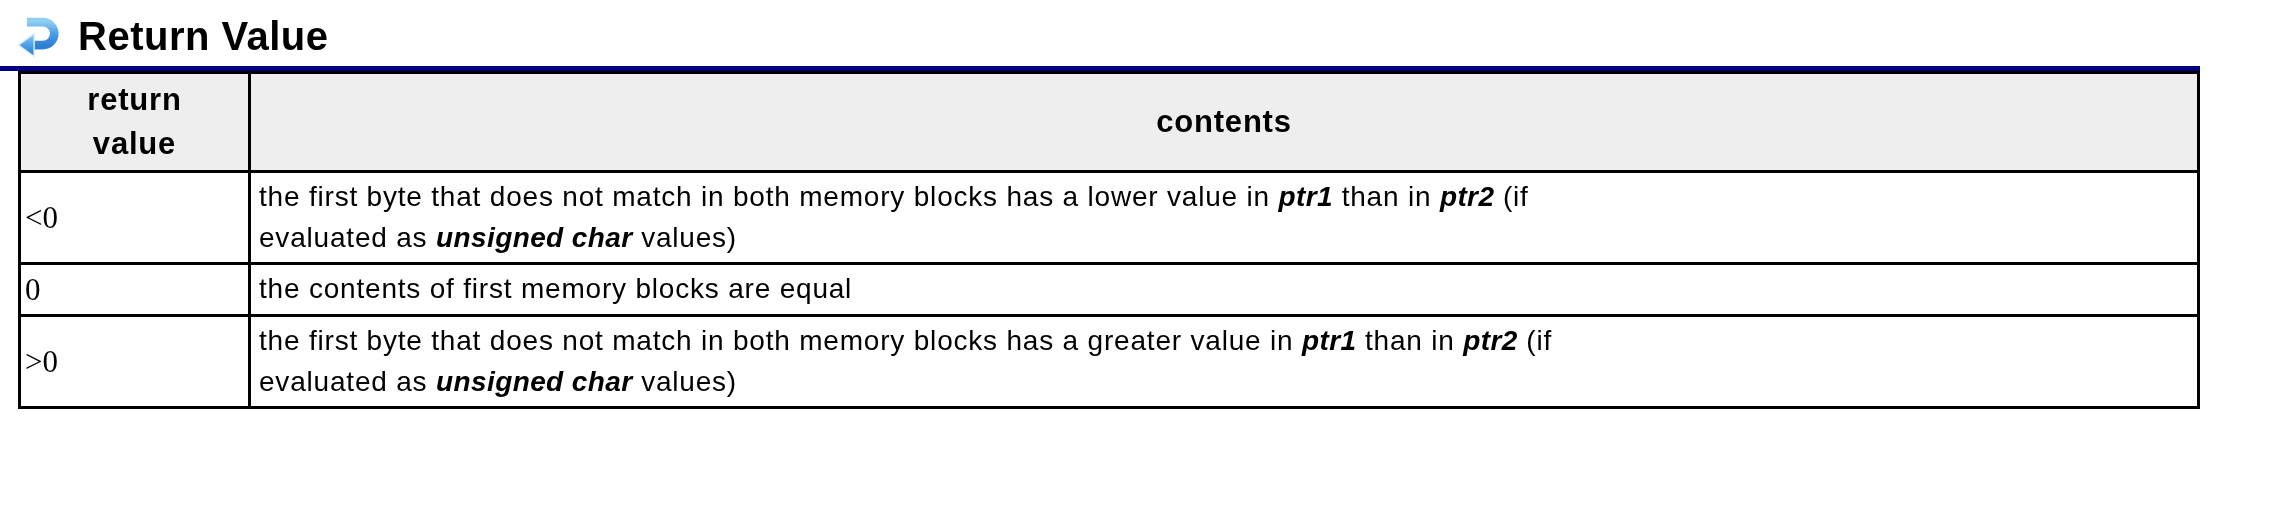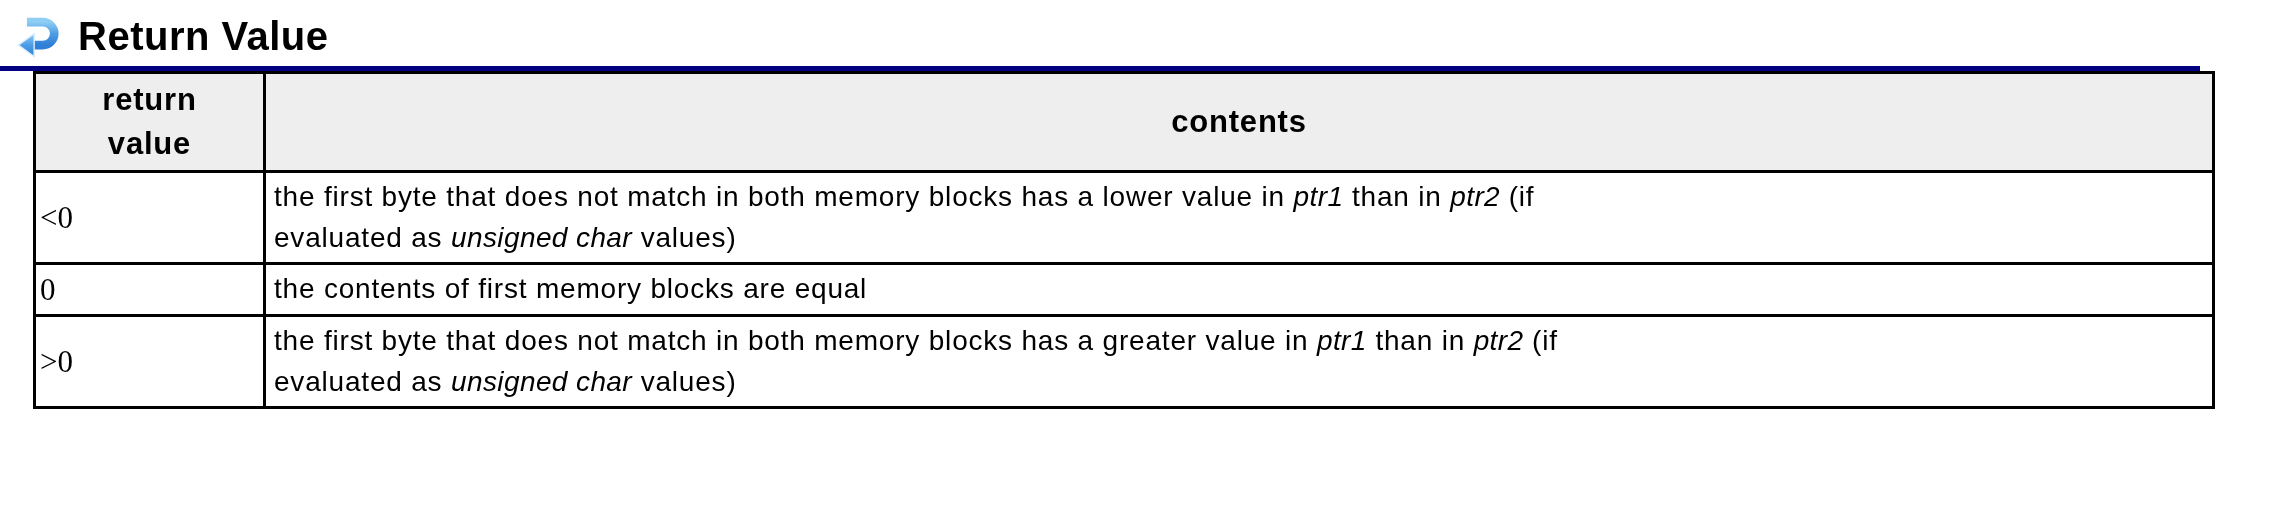--- a/index.html
+++ b/index.html
@@ -45,21 +45,21 @@
   
   .intro {
     font-size: 28px;
     letter-spacing: 1.2px;
     margin: 16px 0 12px 4px;
     line-height: 1.2;
   }
   
   table.rv-table {
     border-collapse: collapse;
-    margin-left: 33px;
+    margin-left: 18px;
     width: 2182px;
     table-layout: fixed;
     border: 2px solid #000000;
   }
   table.rv-table th,
   table.rv-table td {
     border: 3px solid #000000;
   }
   col.col-value { width: 230px; }
   th {
@@ -82,21 +82,21 @@
     vertical-align: middle;
     text-align: left;
   }
   td.indicates-cell {
     font-size: 28px;
     line-height: 1.45;
     padding: 2px 4px 2px 8px;
     vertical-align: middle;
     letter-spacing: 0.8px;
   }
-  td.indicates-cell i { letter-spacing: 0.4px; }
+  td.indicates-cell i { letter-spacing: 0.4px; font-weight: bold; }
 </style>
 </head>
 <body>
 
 <div class="page">
   <div class="content">
 
     <div class="heading-row">
       <svg class="heading-icon" viewBox="0 0 32 32" aria-hidden="true">
         <defs>

